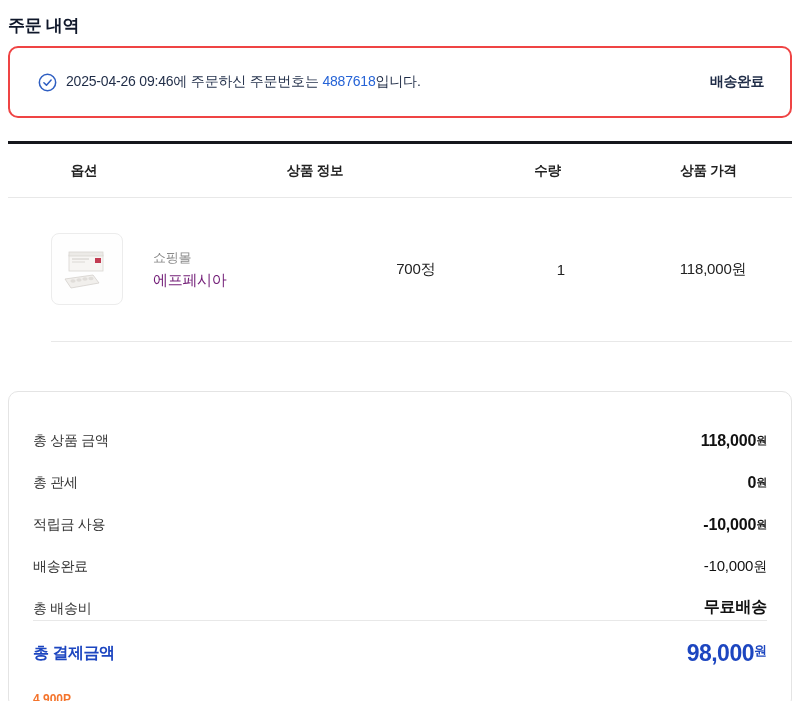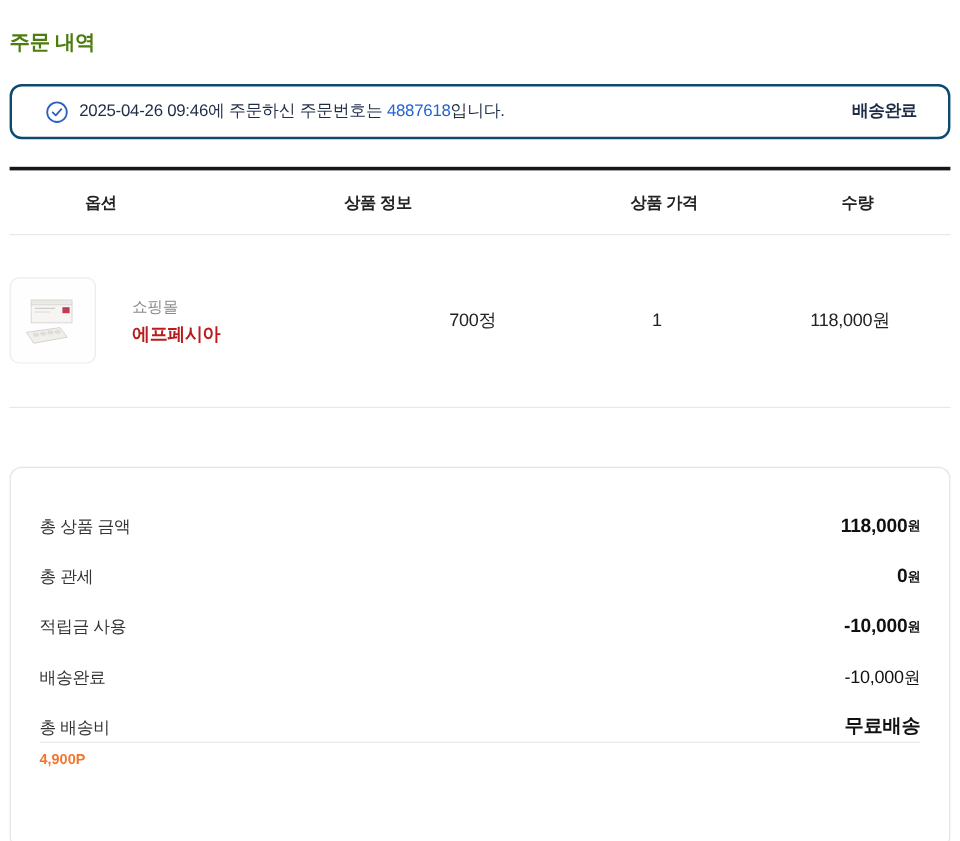--- a/index.html
+++ b/index.html
@@ -1,50 +1,50 @@
 <!DOCTYPE html>
 <html><head>
 <meta charset="utf-8">
 <style>
   * { margin: 0; padding: 0; box-sizing: border-box; }
   html, body { width: 800px; height: 701px; overflow: hidden; background: #ffffff; }
   body { font-family: "Liberation Sans", "DejaVu Sans", sans-serif; color: #222; }
   .page { padding: 0 8px; }
 
-  .page-title { font-size: 17px; font-weight: 700; color: #4d7c0f; padding-top: 24px; letter-spacing: -0.3px; }
+  .page-title { font-size: 17px; font-weight: 700; color: #0f172a; padding-top: 14px; letter-spacing: -0.3px; }
 
   .notice-box {
-    margin-top: 23px; height: 46px;
-    border: 2px solid #0c4a6e; border-radius: 10px;
+    margin-top: 9px; height: 72px;
+    border: 2px solid #ef4444; border-radius: 10px;
     display: flex; align-items: center; padding: 0 26px 0 28px;
   }
   .notice-left { display: flex; align-items: center; gap: 9px; flex: 1; }
   .check-icon { width: 19px; height: 19px; flex: 0 0 auto; display: block; }
   .notice-text { font-size: 14px; color: #1f2c47; letter-spacing: -0.2px; }
   .order-no { color: #2563d6; cursor: pointer; }
   .notice-status { font-size: 14px; font-weight: 700; color: #1f2c47; letter-spacing: -0.5px; }
 
   .table-top-line { height: 3px; background: #16171c; margin-top: 23px; }
 
   .order-table-header { display: flex; align-items: center; height: 54px; border-bottom: 1px solid #e8e8e8; }
   .col-info  { width: 310px; }
   .col-opt   { width: 152px; }
   .col-qty   { width: 155px; }
   .col-price { width: 167px; }
   .order-table-header .th { text-align: center; font-size: 13.5px; font-weight: 700; color: #222; letter-spacing: -0.3px; }
 
-  .product-row { display: flex; align-items: center; padding: 35px 0 36px; border-bottom: 1px solid #e8e8e8; }
+  .product-row { display: flex; align-items: center; padding: 35px 0 36px; border-bottom: 1px solid #e8e8e8; margin-left: 43px; }
   .product-cell { display: flex; align-items: center; }
   .product-thumb {
     width: 72px; height: 72px; border: 1px solid #ececec; border-radius: 8px;
     background: #fefefe; display: flex; align-items: center; justify-content: center; cursor: pointer;
   }
   .product-meta { margin-left: 30px; }
   .product-mall { font-size: 13px; color: #8a8a8a; letter-spacing: -0.2px; }
-  .product-name { font-size: 15px; font-weight: 700; color: #b91c1c; margin-top: 4px; letter-spacing: -0.3px; cursor: pointer; }
+  .product-name { font-size: 15px; font-weight: 400; color: #701a75; margin-top: 4px; letter-spacing: -0.3px; cursor: pointer; }
   .cell-center { text-align: center; font-size: 15px; color: #222; letter-spacing: -0.2px; }
   .cell-price { font-weight: 500; }
 
   .summary-box {
     margin-top: 49px; border: 1px solid #e4e4e4; border-radius: 10px;
     padding: 16px 24px 2px; height: 318px;
   }
   .sum-row { height: 42px; display: flex; align-items: flex-end; justify-content: space-between; }
   .sum-label { font-size: 14px; color: #333; letter-spacing: -0.3px; }
   .sum-value { font-size: 16px; font-weight: 700; color: #111; letter-spacing: -0.2px; }
@@ -79,22 +79,22 @@
       <div class="notice-text"><span>2025-04-26 09:46에 주문하신 주문번호는 </span><span class="order-no">4887618</span><span>입니다.</span></div>
     </div>
     <div class="notice-status">배송완료</div>
   </div>
 
   <div class="table-top-line"></div>
 
   <div class="order-table-header">
     <div class="th col-opt">옵션</div>
     <div class="th col-info">상품 정보</div>
+    <div class="th col-qty">수량</div>
     <div class="th col-price">상품 가격</div>
-    <div class="th col-qty">수량</div>
   </div>
 
   <div class="product-row">
     <div class="product-cell col-info">
       <div class="product-thumb">
         <svg width="56" height="56" viewBox="0 0 56 56">
           <rect x="10" y="14" width="34" height="16" fill="#f7f5f3" stroke="#d9d6d2" stroke-width="0.8"></rect>
           <rect x="10" y="11" width="34" height="4" fill="#eceae7" stroke="#d9d6d2" stroke-width="0.8"></rect>
           <line x1="13" y1="18" x2="30" y2="18" stroke="#cfccc8" stroke-width="1"></line>
           <line x1="13" y1="21" x2="26" y2="21" stroke="#dcd9d5" stroke-width="1"></line>
@@ -140,19 +140,23 @@
       <div class="sum-value plain"><span>-10,000</span><span class="unit">원</span></div>
     </div>
 
     <div class="sum-row">
       <div class="sum-label">총 배송비</div>
       <div class="sum-value"><span>무료배송</span></div>
     </div>
 
     <div class="sum-divider"></div>
 
+    <div class="total-row">
+      <div class="total-label">총 결제금액</div>
+      <div class="total-value"><span>98,000</span><span class="unit">원</span></div>
+    </div>
 
     <div class="points-row">
       <div class="points-value">4,900P</div>
     </div>
 
   </div>
 </div>
 
 </body></html>

